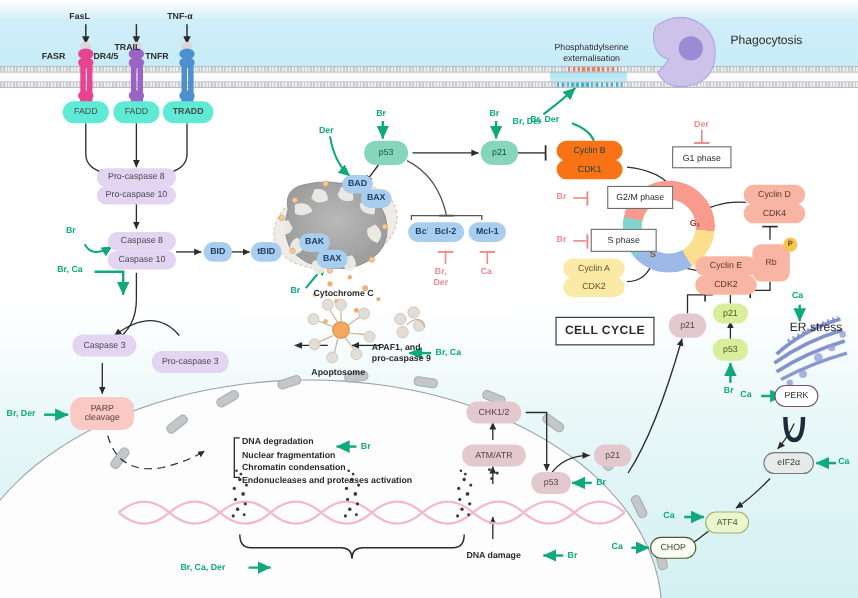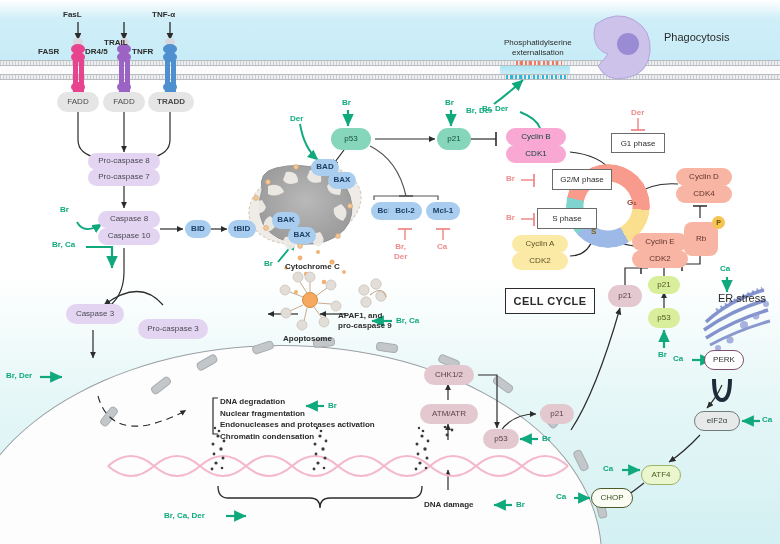--- a/index.html
+++ b/index.html
@@ -28,23 +28,23 @@
   .nuc-pore{position:absolute;width:20px;height:7px;border-radius:4px;background:#c3c7ca;
     border:1px solid #a8adb1;}
 
   
   .chip{position:absolute;border-radius:11px;display:flex;align-items:center;
     justify-content:center;text-align:center;font-size:8px;color:#333;line-height:1.05;
     box-sizing:border-box;padding:0 3px;}
   .chip.purple{background:#e3d4f2;color:#4a4a52;}
   .chip.blue{background:#a8cdee;color:#1d3f63;font-weight:bold;}
   .chip.pinkred{background:#fbc9c4;color:#5a3b38;}
-  .chip.grey{background:#e5e5e5;color:#4a4a4a;}
+  .chip.grey{background:#5eead4;color:#4a4a4a;}
   .chip.green{background:#86d6bb;color:#16503f;}
-  .chip.teal{background:#f9a8d4;color:#12443a;}
+  .chip.teal{background:#f97316;color:#12443a;}
   .chip.mauve{background:#e3c9cf;color:#5c4248;}
   .chip.salmon{background:#f9b5a4;color:#60352b;}
   .chip.yellow{background:#fbeaa6;color:#5f5324;}
   .chip.limeg{background:#d8ee9a;color:#4c5a22;}
   .chip.lightg{background:#eaf6cd;color:#4c5a22;border:1px solid #9cb36a;}
   .chip.white-ol{background:#ffffff;color:#333;border:1.2px solid #7d4e6e;}
 
   .boxlbl{position:absolute;background:#fff;border:1.1px solid #6b6b6b;font-size:8px;
     color:#2b2b2b;display:flex;align-items:center;justify-content:center;box-sizing:border-box;}
   .boxlbl.thick{border:1.6px solid #2b2b2b;font-weight:bold;font-size:11px;letter-spacing:.4px;}
@@ -432,31 +432,33 @@
 
   <div class="txt b" style="left:38px;top:47px;">FASR</div>
   <div class="txt b" style="left:85px;top:47px;">DR4/5</div>
   <div class="txt b" style="left:132px;top:47px;">TNFR</div>
 
   <div class="chip grey" style="left:57px;top:92px;width:42px;height:20px;">FADD</div>
   <div class="chip grey" style="left:103px;top:92px;width:42px;height:20px;">FADD</div>
   <div class="chip grey" style="left:148px;top:92px;width:46px;height:20px;font-weight:bold;">TRADD</div>
 
   <div class="chip purple" style="left:88px;top:153px;width:72px;height:17px;">Pro-caspase 8</div>
-  <div class="chip purple" style="left:88px;top:169px;width:72px;height:17px;">Pro-caspase 7</div>
+  <div class="chip purple" style="left:88px;top:169px;width:72px;height:17px;">Pro-caspase 10</div>
 
   <div class="chip purple" style="left:98px;top:211px;width:62px;height:17px;">Caspase 8</div>
   <div class="chip purple" style="left:98px;top:228px;width:62px;height:17px;">Caspase 10</div>
 
   <div class="chip blue" style="left:185px;top:220px;width:26px;height:18px;">BID</div>
   <div class="chip blue" style="left:228px;top:220px;width:28px;height:18px;">tBID</div>
 
   <div class="chip purple" style="left:66px;top:304px;width:58px;height:20px;">Caspase 3</div>
   <div class="chip purple" style="left:138px;top:304px;width:70px;height:20px;margin-top:15px;">Pro-caspase 3</div>
 
+  <div class="chip pinkred" style="left:64px;top:361px;width:58px;height:30px;white-space:pre-line;">PARP
+cleavage</div>
 
   <div class="txt grn" style="left:60px;top:205px;">Br</div>
   <div class="txt grn" style="left:52px;top:240px;">Br, Ca</div>
   <div class="txt grn" style="left:6px;top:371px;">Br, Der</div>
 
   <div class="chip blue" style="left:311px;top:159px;width:28px;height:17px;">BAD</div>
   <div class="chip blue" style="left:328px;top:172px;width:28px;height:17px;">BAX</div>
   <div class="chip blue" style="left:272px;top:212px;width:28px;height:17px;">BAK</div>
   <div class="chip blue" style="left:288px;top:227px;width:28px;height:17px;">BAX</div>
   <div class="txt b" style="left:285px;top:262px;">Cytochrome C</div>
@@ -541,20 +543,20 @@
   <div class="chip mauve" style="left:420px;top:404px;width:58px;height:20px;">ATM/ATR</div>
   <div class="chip mauve" style="left:483px;top:429px;width:36px;height:20px;">p53</div>
   <div class="chip mauve" style="left:540px;top:404px;width:34px;height:20px;">p21</div>
   <div class="txt b" style="left:424px;top:500px;">DNA damage</div>
   <div class="txt grn" style="left:542px;top:434px;">Br</div>
   <div class="txt grn" style="left:516px;top:500px;">Br</div>
 
   <div style="position:absolute;left:220px;top:396px;font-size:8px;color:#2b2b2b;line-height:1.45;font-weight:bold;">
     <div>DNA degradation</div>
     <div>Nuclear fragmentation</div>
+    <div>Chromatin condensation</div>
     <div>Endonucleases and proteases activation</div>
-    <div>Chromatin condensation</div>
   </div>
   <div class="txt grn" style="left:328px;top:401px;">Br</div>
 
   <div class="txt grn" style="left:164px;top:511px;">Br, Ca, Der</div>
 
 </div>
 
 </body></html>

